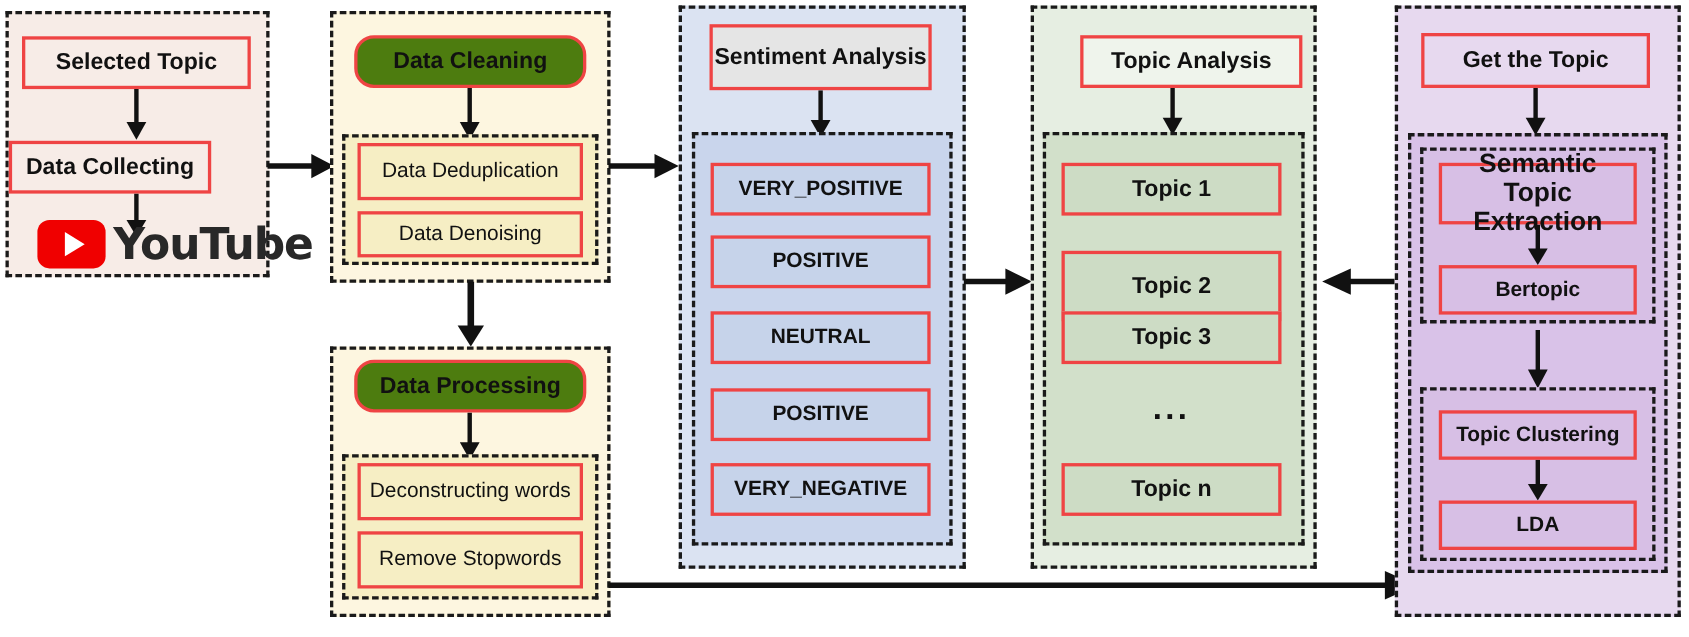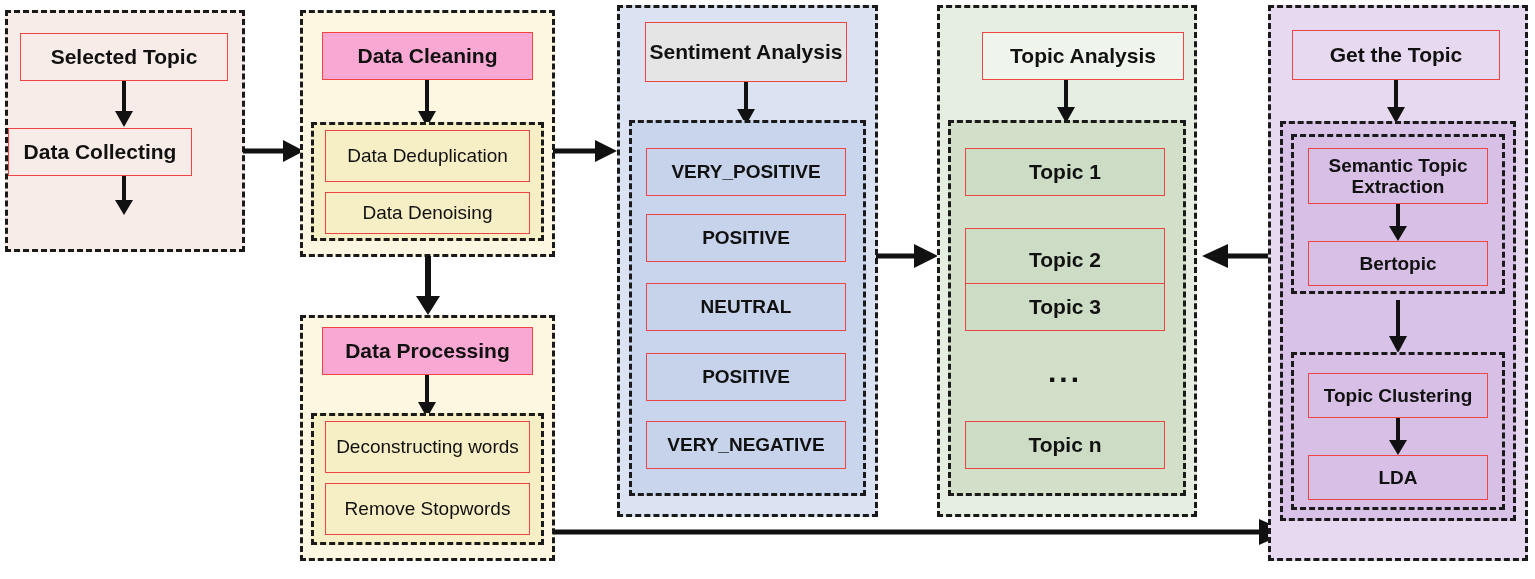--- a/index.html
+++ b/index.html
@@ -2,36 +2,36 @@
 <html><head>
 <meta charset="utf-8">
 <style>
   html,body{margin:0;padding:0;background:#ffffff;}
   body{width:1535px;height:579px;font-family:"Liberation Sans",sans-serif;}
   #stage{position:relative;width:1535px;height:579px;overflow:hidden;background:#fff;}
 
   
   .col{position:absolute;box-sizing:border-box;border:3px dashed #1a1a1a;}
   .inner{position:absolute;box-sizing:border-box;border:3px dashed #1a1a1a;}
-  .node{position:absolute;box-sizing:border-box;border:1px solid #ef4444;
+  .node{position:absolute;box-sizing:border-box;border:3px solid #ef4444;
         display:flex;align-items:center;justify-content:center;text-align:center;
         font-weight:bold;color:#111;line-height:1.12;}
   .node.plain{font-weight:normal;}
   .arrow-v,.arrow-h{position:absolute;}
   .lbl{pointer-events:none;}
 
   
   .c1{background:#f7ece7;}
   .c2{background:#fdf6e0;}
   .c3{background:#dbe3f2;}
   .c4{background:#e6eee2;}
   .c5{background:#e7d9ef;}
 
   .n1{background:#f7ece7;}
-  .n2head{background:#f9a8d4;}
+  .n2head{background:#4d7c0f;border-radius:18px;}
   .n2sub{background:#f6eec4;}
   .n3head{background:#e5e5e5;}
   .n3sub{background:#c6d3ea;}
   .n4head{background:#eff4ec;}
   .n4sub{background:#cddcc5;}
   .n5head{background:#e7d9ef;}
   .n5sub{background:#d7bfe5;}
 
   .inner3{background:#c9d5ec;}
   .inner4{background:#d2e0ca;}
@@ -67,20 +67,26 @@
 
   <div class="node n1" style="left:8px;top:128px;width:184px;height:48px;font-size:21px;">
     <span class="lbl">Data Collecting</span>
   </div>
 
   <svg class="arrow-v" style="left:112px;top:176px;" width="24" height="40">
     <line x1="12" y1="0" x2="12" y2="26" stroke="#111" stroke-width="4"></line>
     <polygon points="3,24 21,24 12,39" fill="#111"></polygon>
   </svg>
 
+  <div class="yt" style="left:34px;top:199px;">
+    <span class="yt-badge">
+      <span class="yt-tri"></span>
+    </span>
+    <span class="yt-word">YouTube</span>
+  </div>
 
   <svg class="arrow-h" style="left:243px;top:135px;" width="62" height="32">
     <line x1="0" y1="16" x2="44" y2="16" stroke="#111" stroke-width="5"></line>
     <polygon points="40,5 40,27 61,16" fill="#111"></polygon>
   </svg>
 
   <div class="col c2" style="left:300px;top:10px;width:255px;height:247px;"></div>
 
   <div class="node n2head" style="left:322px;top:32px;width:211px;height:48px;font-size:21px;">
     <span class="lbl">Data Cleaning</span>
@@ -213,21 +219,21 @@
 
   <svg class="arrow-v" style="left:1384px;top:80px;" width="24" height="44">
     <line x1="12" y1="0" x2="12" y2="29" stroke="#111" stroke-width="4"></line>
     <polygon points="3,27 21,27 12,43" fill="#111"></polygon>
   </svg>
 
   <div class="inner inner5" style="left:1280px;top:121px;width:236px;height:400px;border-style:dashed;"></div>
 
   <div class="inner" style="left:1291px;top:134px;width:214px;height:160px;border-style:dashed;background:#d7bfe5;"></div>
 
-  <div class="node n5sub" style="left:1308px;top:148px;width:180px;height:56px;font-size:19px;">
+  <div class="node n5sub" style="left:1308px;top:148px;width:180px;height:56px;font-size:24px;">
     <span class="lbl">Semantic Topic Extraction</span>
   </div>
 
   <svg class="arrow-v" style="left:1386px;top:204px;" width="24" height="38">
     <line x1="12" y1="0" x2="12" y2="24" stroke="#111" stroke-width="4"></line>
     <polygon points="3,22 21,22 12,37" fill="#111"></polygon>
   </svg>
 
   <div class="node n5sub" style="left:1308px;top:241px;width:180px;height:45px;font-size:19px;">
     <span class="lbl">Bertopic</span>

